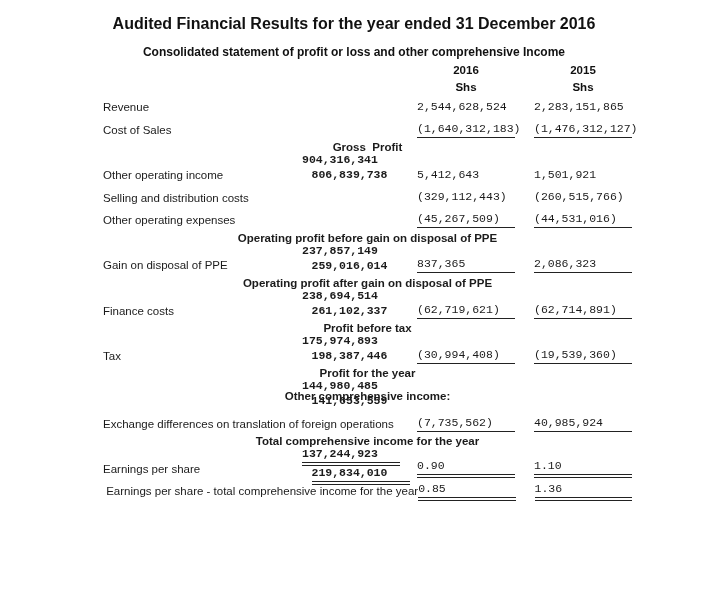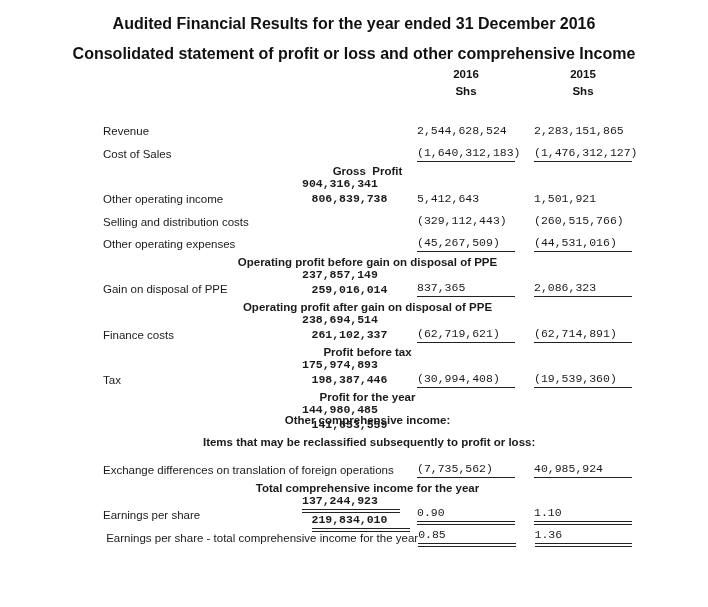--- a/index.html
+++ b/index.html
@@ -25,33 +25,33 @@
     color: #7c7c7c; font-weight: 400;
   }
 
   
   .title {
     margin-top: 15px; text-align: center;
     font-size: 16px; font-weight: 700; color: #111111;
   }
   .subtitle {
     margin-top: 12px; text-align: center;
-    font-size: 16px; font-weight: 700; color: #111111;
+    font-size: 12px; font-weight: 700; color: #111111;
   }
 
   
   .statement { margin: 3px 76px 0 70px; font-size: 11.5px; }
   .hrow { display: flex; }
   .hspacer { flex: 1; }
   .hcell {
     width: 98px; text-align: center;
     font-weight: 700; line-height: 17px; color: #111111;
   }
   .hcell + .hcell { margin-left: 19px; }
-  .hrow.units { margin-bottom: 20px; }
+  .hrow.units { margin-bottom: 0; }
 
   .row { display: flex; align-items: center; height: 22.6px; }
   .lbl { flex: 1; white-space: pre; padding-left: 33px; }
   .val { width: 98px; text-align: left; padding-bottom: 2px; font-family: Liberation Mono, monospace; }
   .val + .val { margin-left: 19px; }
   .row.b { font-weight: 700; flex-direction: column; }
   .row.u .val { border-bottom: 1.4px solid #222222; }
   .row.uu .val { border-bottom: 4px double #222222; }
 </style>
 </head>
@@ -154,25 +154,20 @@
       <div class="val">144,980,485</div>
       <div class="val">141,653,559</div>
     </div>
 
     <div class="row b">
       <div class="lbl">Other comprehensive income:</div>
       <div class="val"></div>
       <div class="val"></div>
     </div>
 
-    <div class="row b">
-      <div class="lbl"> Items that may be reclassified subsequently to profit or loss:</div>
-      <div class="val"></div>
-      <div class="val"></div>
-    </div>
 
     <div class="row u">
       <div class="lbl">Exchange differences on translation of foreign operations</div>
       <div class="val">(7,735,562)</div>
       <div class="val">40,985,924</div>
     </div>
 
     <div class="row b uu">
       <div class="lbl">Total comprehensive income for the year</div>
       <div class="val">137,244,923</div>

